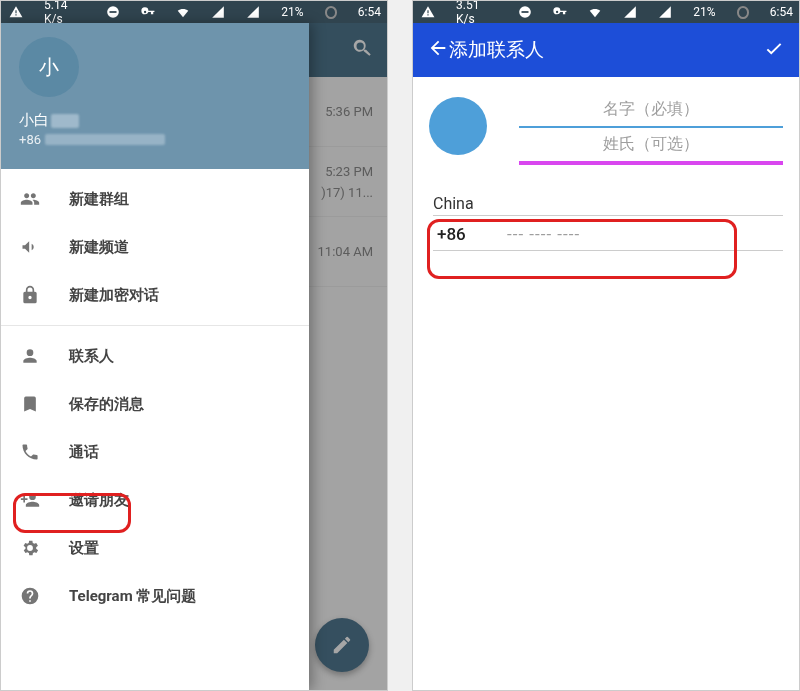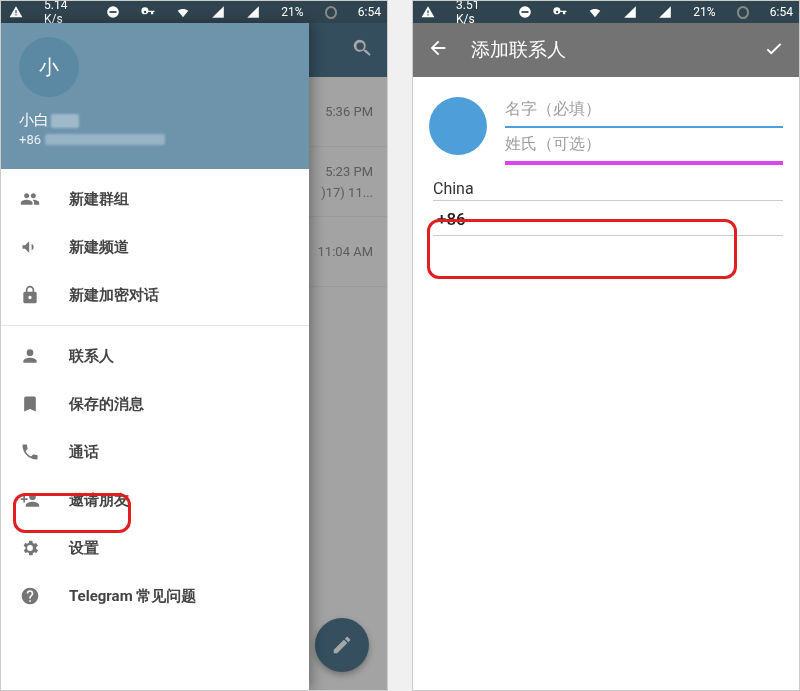--- a/index.html
+++ b/index.html
@@ -103,38 +103,38 @@
   .drawer-item .ico svg { width:20px;height:20px;fill:#757575; }
   .drawer-sep { height:1px; background:#e6e6e6; margin:6px 0; }
   .highlight-box {
     position:absolute;
     border:3px solid #e02020; border-radius:12px;
     pointer-events:none;
   }
   .hl-left { top: 492px; left:12px; width:118px; height:40px; }
   
   .add-header {
-    height: 54px; background:#737373; color:#fff;
-    display:flex; align-items:center; padding:0 14px; gap:22px;
+    height: 54px; background:#1d4ed8; color:#fff;
+    display:flex; align-items:center; padding:0 14px; 
   }
   .add-header .title { font-size:19px; flex:1; }
   .add-header svg { width:22px;height:22px;fill:#fff; }
   .add-body { padding: 16px; }
-  .row-top { display:flex; gap:18px; align-items:flex-start; }
+  .row-top { display:flex; gap:32px; align-items:flex-start;text-align:center; }
   .contact-avatar {
     width:58px;height:58px;border-radius:50%;
     background:#4e9fd9; flex-shrink:0; margin-top:4px;
   }
   .name-fields { flex:1; }
   .field {
     border-bottom:4px solid #d946ef; padding:6px 0;
     font-size:16px; color:#9e9e9e;
   }
   .field.active { border-bottom:2px solid #4e9fd9; }
-  .country-block { margin-top:14px; padding-left:4px; }
+  .country-block { margin-top:29px; padding-left:4px; }
   .country-label { font-size:16px; color:#333; margin-bottom:4px; }
   .phone-row {
     display:flex; gap:18px; align-items:baseline;
     padding:8px 4px;
   }
   .phone-cc { font-size:17px; font-weight:500; color:#222; width:52px; }
   .phone-num { font-size:17px; color:#9e9e9e; letter-spacing:1px; }
   .phone-sep { border-bottom:1px solid #ccc; margin-top:-2px; }
   .hl-right {
     top: 218px; left:14px; width:310px; height:60px;

